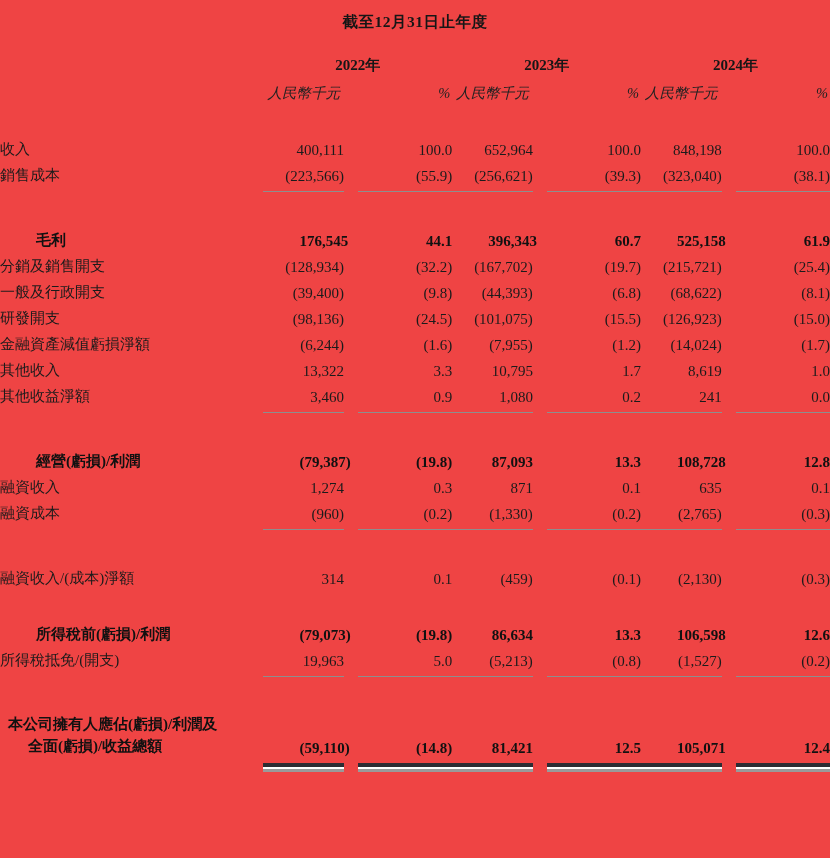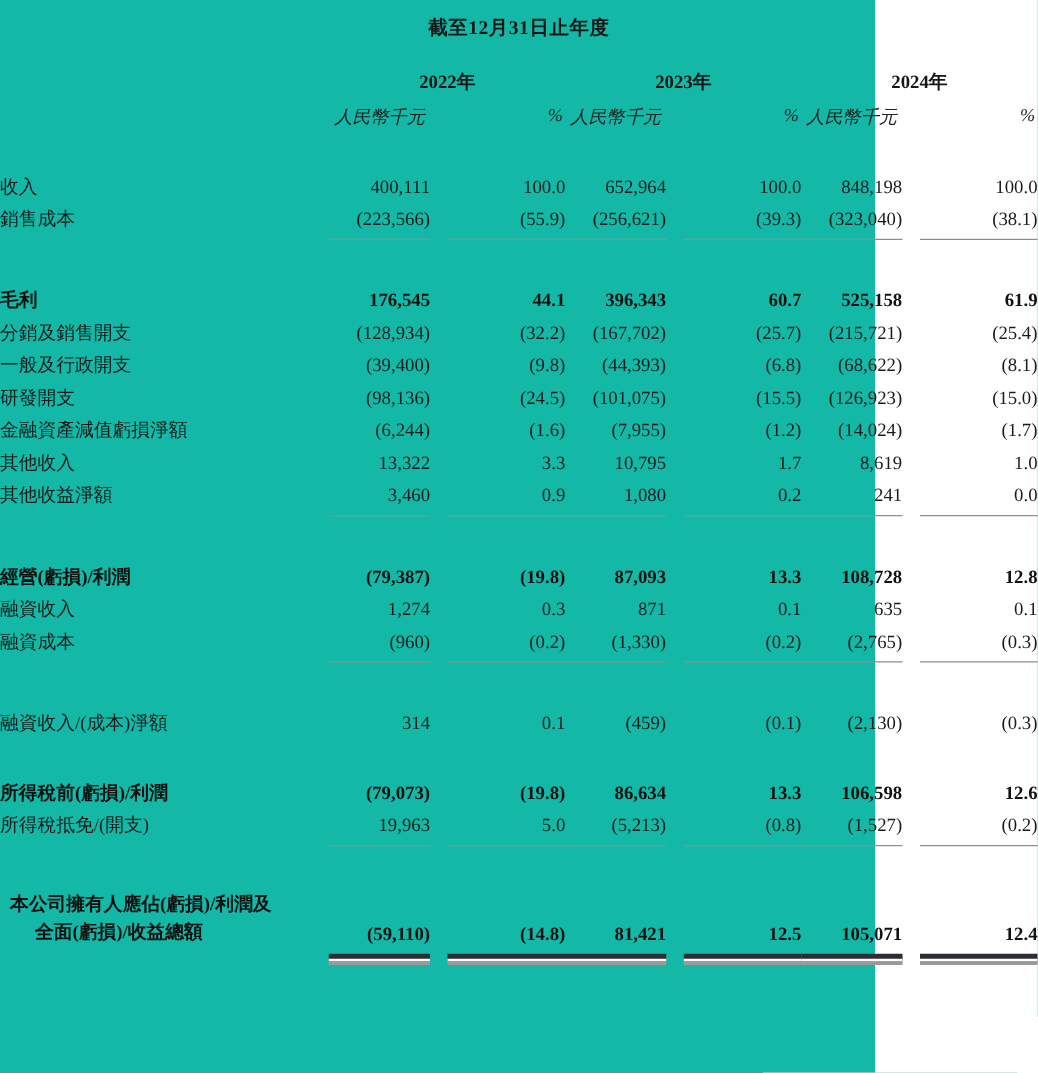--- a/index.html
+++ b/index.html
@@ -10,23 +10,23 @@
   body {
     width: 830px;
     height: 858px;
     font-family: "Liberation Serif", "DejaVu Serif", serif;
     color: #1a1a1a;
     overflow: hidden;
   }
 
   .sheet {
     position: relative;
-    width: 700px;
+    width: 830px;
     height: 858px;
-    background: #14b8a6;
+    background: #ef4444;
   }
 
   
   .period-title {
     position: absolute;
     top: 12px;
     left: 0;
     width: 830px;
     text-align: center;
     font-weight: bold;
@@ -80,21 +80,21 @@
     padding-left: 18px;
     white-space: nowrap;
   }
   td.num {
     text-align: right;
     padding-right: 2px;
     font-variant-numeric: lining-nums;
   }
   td.gap { padding: 0; }
 
-  tr.bold td { font-weight: bold; color: #111; }
+  tr.bold td { font-weight: bold; color: #111; padding-left: 36px; }
   tr.sp-md td { height: 22px; padding: 0; font-size: 0; line-height: 0; }
   tr.sp-lg td { height: 30px; padding: 0; font-size: 0; line-height: 0; }
 
   
   tr.rule td { height: 9px; padding: 0; font-size: 0; line-height: 0; }
   tr.rule td.rl > i {
     display: block;
     height: 1px;
     background: #8e8e8e;
     margin-top: 3px;
@@ -234,21 +234,21 @@
       <td class="num">61.9</td>
     </tr>
 
     <tr class="drow">
       <td class="lbl">分銷及銷售開支</td>
       <td class="num">(128,934)</td>
           <td class="gap"></td>
       <td class="num">(32.2)</td>
       <td class="num">(167,702)</td>
           <td class="gap"></td>
-      <td class="num">(25.7)</td>
+      <td class="num">(19.7)</td>
       <td class="num">(215,721)</td>
           <td class="gap"></td>
       <td class="num">(25.4)</td>
     </tr>
 
     <tr class="drow">
       <td class="lbl">一般及行政開支</td>
       <td class="num">(39,400)</td>
           <td class="gap"></td>
       <td class="num">(9.8)</td>

